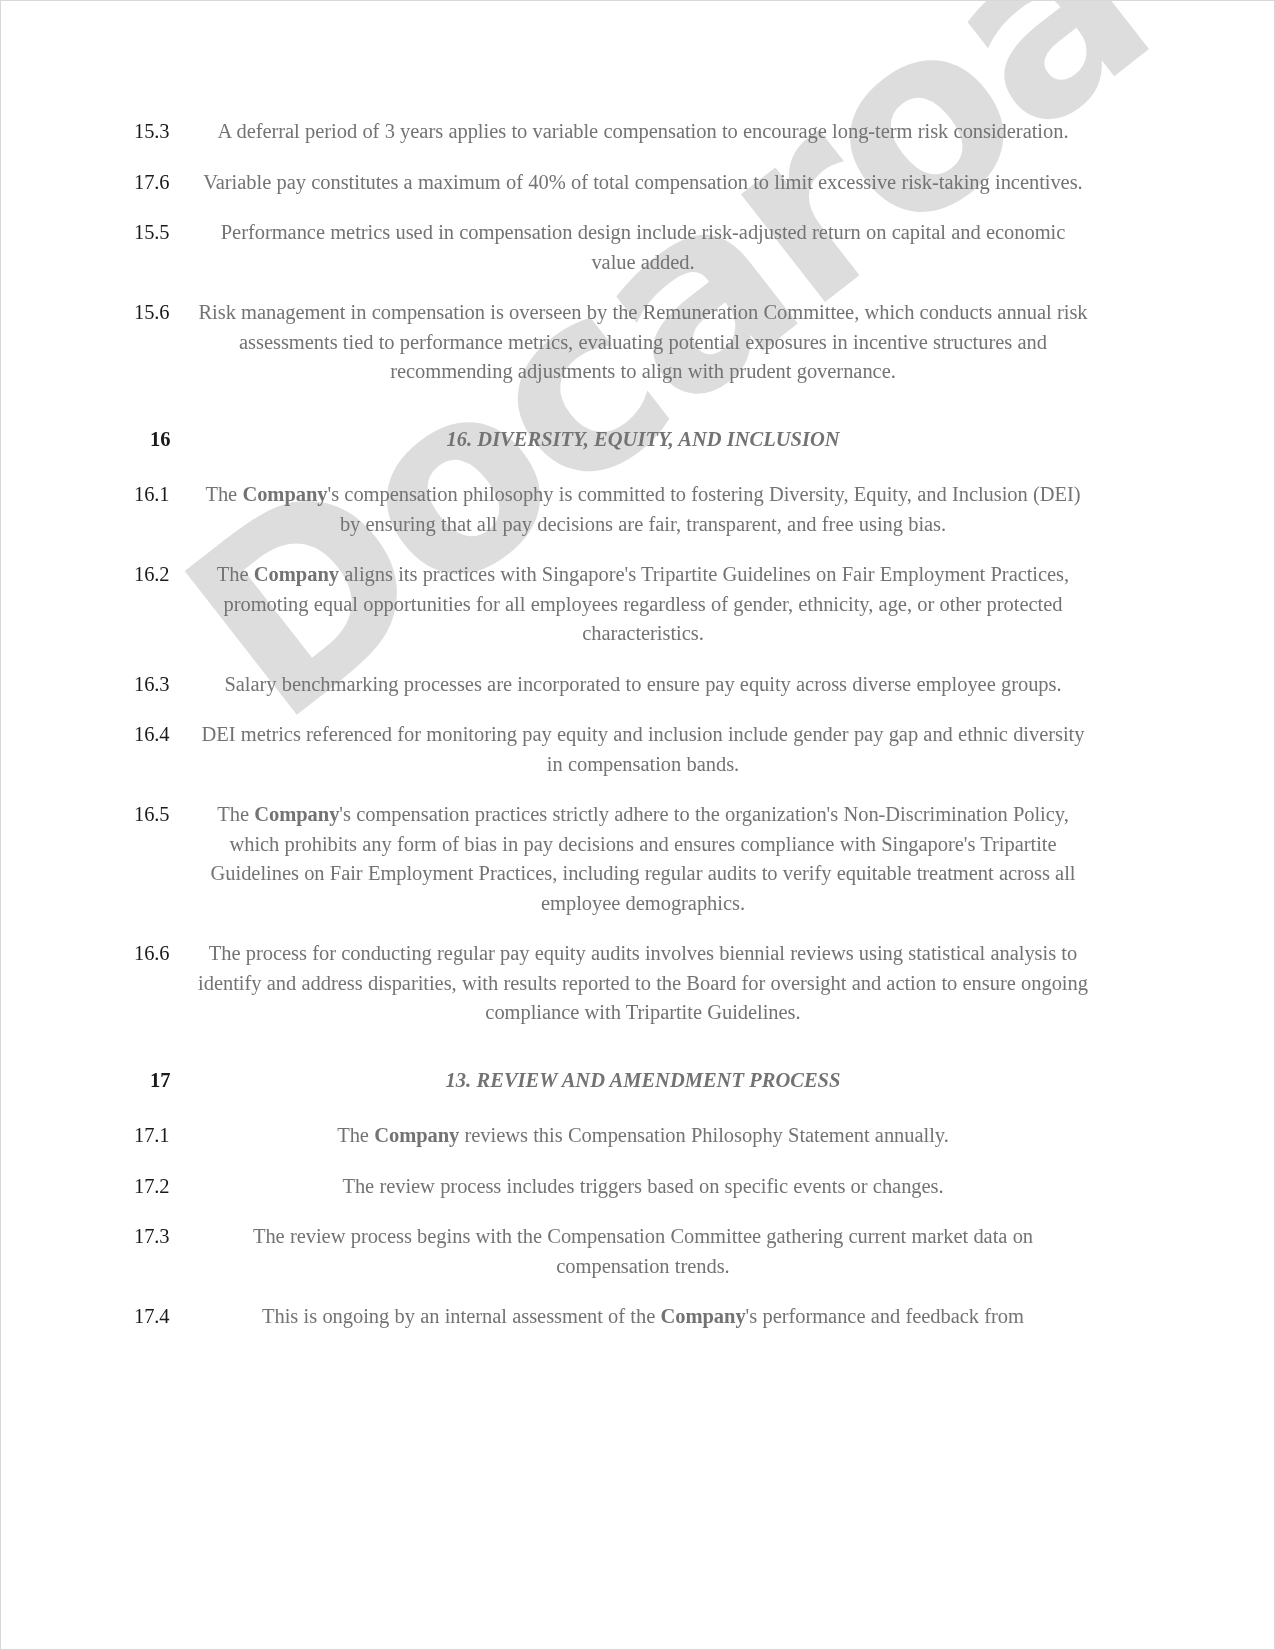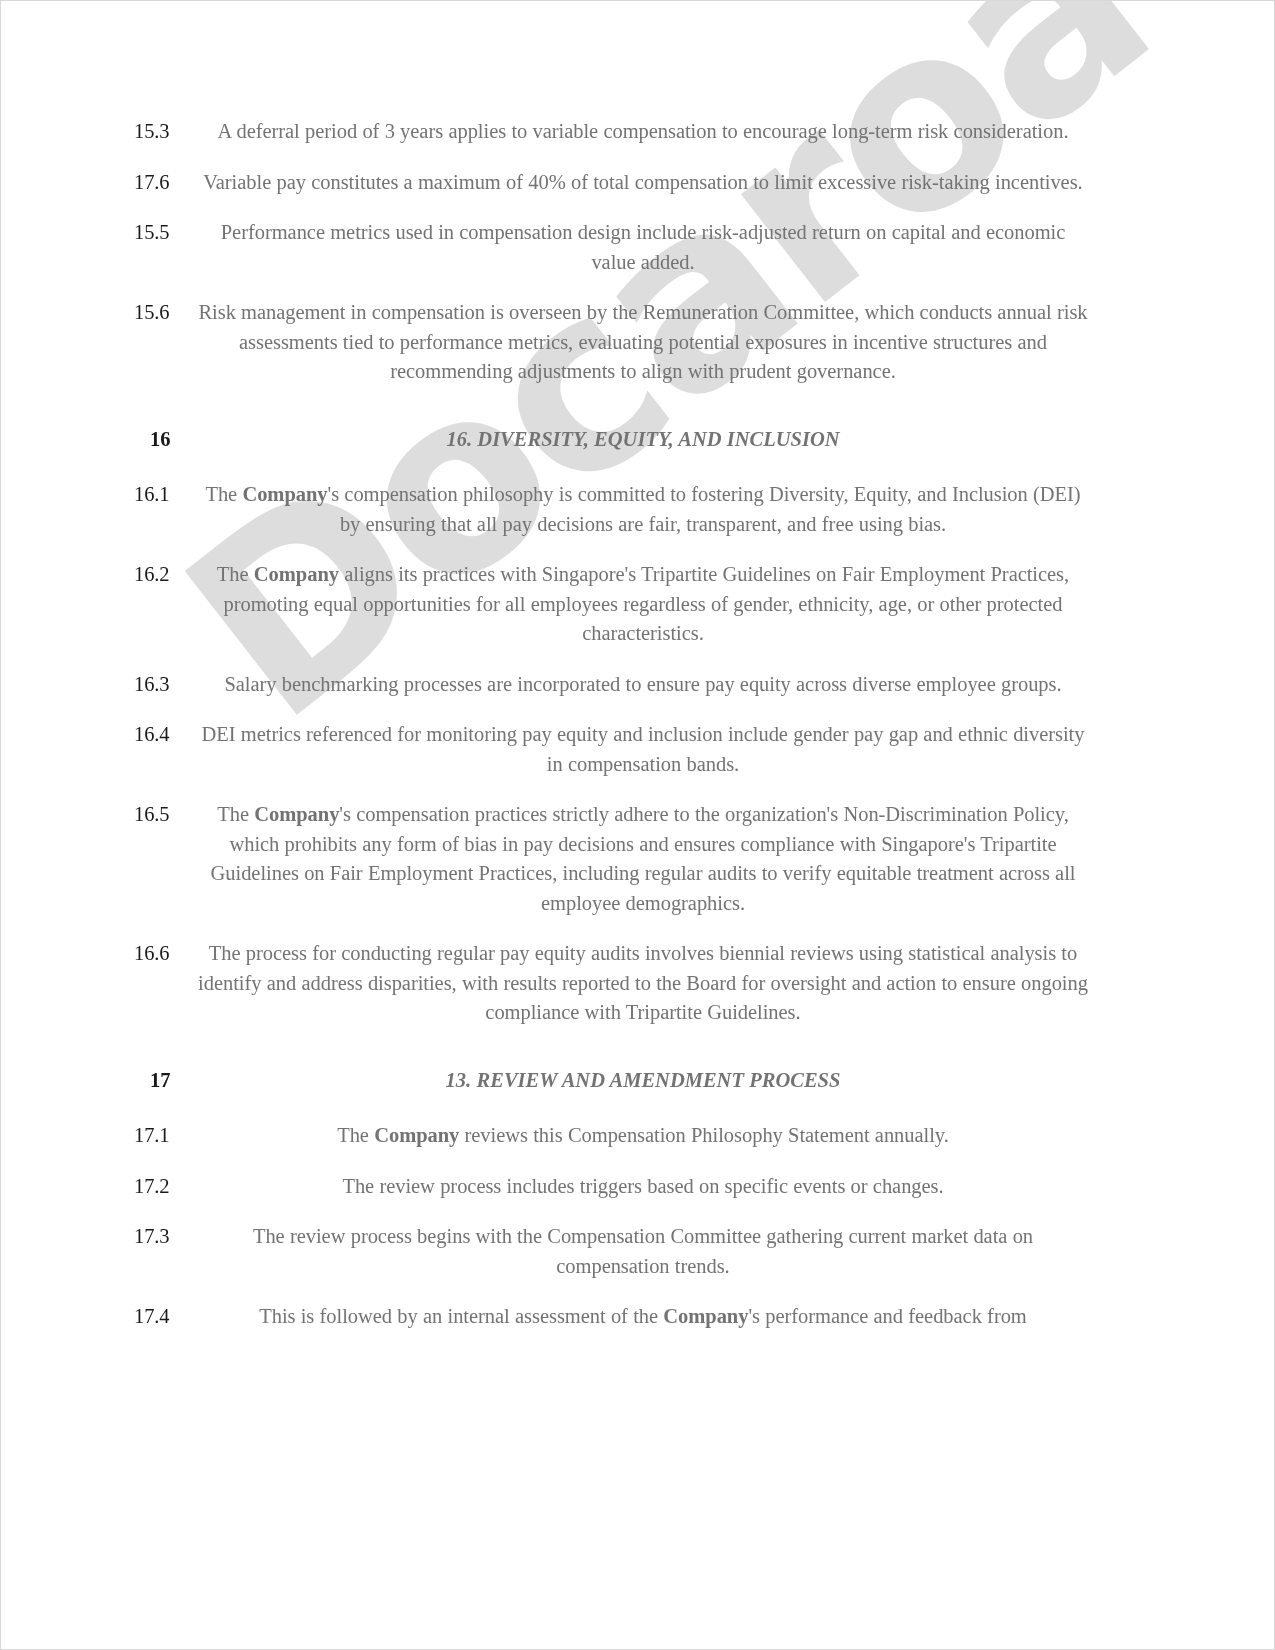--- a/index.html
+++ b/index.html
@@ -160,17 +160,17 @@
       <div class="clause">
         <div class="clause-num">17.2</div>
         <div class="clause-body"><span>The review process includes triggers based on specific events or changes.</span></div>
       </div>
       <div class="clause">
         <div class="clause-num">17.3</div>
         <div class="clause-body"><span>The review process begins with the Compensation Committee gathering current market data on compensation trends.</span></div>
       </div>
       <div class="clause">
         <div class="clause-num">17.4</div>
-        <div class="clause-body"><span>This is followed by an internal assessment of the </span><b>Company</b><span>'s performance and feedback from</span></div>
+        <div class="clause-body"><span>This is ongoing by an internal assessment of the </span><b>Company</b><span>'s performance and feedback from</span></div>
       </div>
     </div>
 
 </div>
 
 </body></html>

